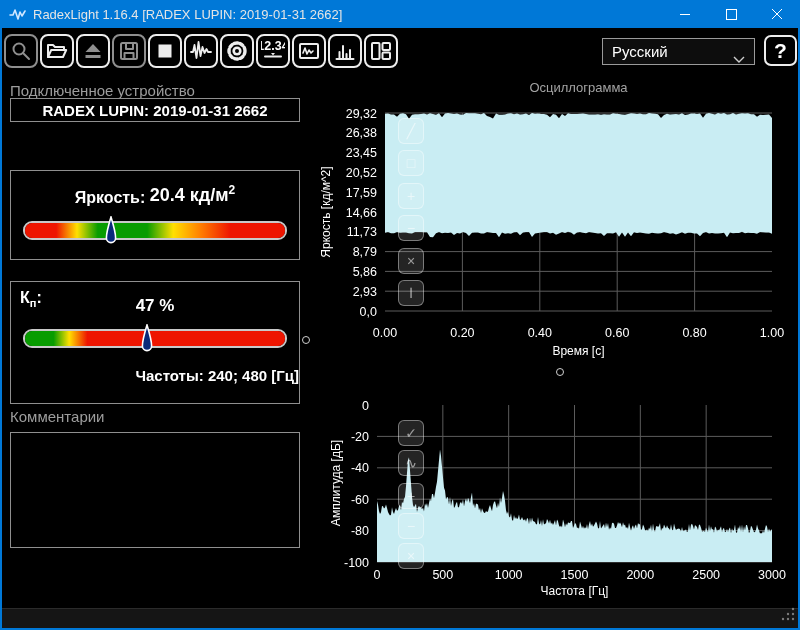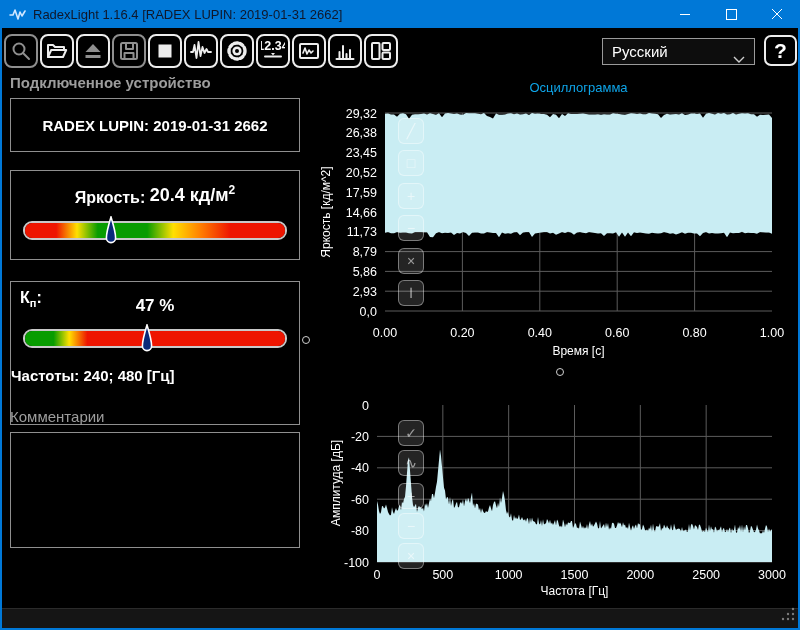--- a/index.html
+++ b/index.html
@@ -6,21 +6,21 @@
   *{box-sizing:border-box;}
   .window{
     position:relative;width:800px;height:630px;background:#000;
     font-family:"Liberation Sans",sans-serif;color:#fff;overflow:hidden;
     border:2px solid #0078d7;border-top:none;
   }
   
   .titlebar{position:absolute;left:-2px;top:0;width:800px;height:28px;background:#0078d7;
     display:flex;align-items:center;}
   .titlebar .appicon{margin-left:9px;display:flex;align-items:center;}
-  .titlebar .title{margin-left:7px;font-size:13px;color:#0f172a;white-space:nowrap;}
+  .titlebar .title{margin-left:7px;font-size:13px;color:#e5e5e5;white-space:nowrap;}
   .winbtns{position:absolute;right:0;top:0;height:28px;display:flex;}
   .winbtn{width:46px;height:28px;display:flex;align-items:center;justify-content:center;background:transparent;border:none;}
   
   .toolbar{position:absolute;left:0;top:28px;width:796px;height:46px;background:#000;display:flex;align-items:center;}
   .tbtn{width:34px;height:34px;margin-left:2px;border:2px solid #ededed;border-radius:8px;background:#000;
     display:flex;align-items:center;justify-content:center;color:#ededed;padding:0;}
   .tbtn.disabled{border-color:#8f8f8f;color:#8f8f8f;}
   .tbtn svg{stroke:currentColor;fill:none;stroke-width:2;stroke-linecap:round;stroke-linejoin:round;}
   .lang{position:absolute;left:600px;top:10px;width:153px;height:27px;background:#0d0d0d;border:1px solid #9a9a9a;
     display:flex;align-items:center;padding-left:9px;font-size:15px;color:#fff;}
@@ -35,26 +35,26 @@
   .val-line{position:absolute;top:12px;width:100%;text-align:center;color:#fff;}
   .val-label{font-size:16px;font-weight:bold;vertical-align:-2px;}
   .val-big{font-size:18px;font-weight:bold;}
   .val-big sup{font-size:12px;}
   .grad-wrap{position:absolute;left:12px;right:12px;height:19px;border:2px solid #c9c9c9;border-radius:9px;overflow:visible;}
   .grad-bar{width:100%;height:100%;border-radius:7px;}
   .marker{position:absolute;top:-7px;transform:translateX(-50%);}
   .kp-label{position:absolute;left:9px;top:7px;font-size:16px;font-weight:bold;}
   .kp-label sub{font-size:11px;}
   .kp-value{position:absolute;top:14px;width:100%;text-align:center;font-size:17px;font-weight:bold;}
-  .freq-line{position:absolute;top:85px;width:100%;text-align:left;font-size:15px;font-weight:bold;}
+  .freq-line{position:absolute;top:85px;width:100%;text-align:right;font-size:15px;font-weight:bold;}
   .comments-box{position:absolute;left:8px;top:432px;width:290px;height:116px;background:#000;
     border:1px solid #8f8f8f;color:#fff;resize:none;font-family:"Liberation Sans",sans-serif;font-size:13px;padding:4px;}
   
   .chart{position:absolute;overflow:visible;}
-  .chart-title{position:absolute;text-align:center;font-size:13px;color:#0ea5e9;}
+  .chart-title{position:absolute;text-align:center;font-size:13px;color:#a3a3a3;}
   .axis-label-x{position:absolute;text-align:center;font-size:12px;color:#fff;}
   .axis-label-y{position:absolute;height:16px;text-align:center;font-size:12px;color:#fff;
     transform:rotate(-90deg);}
   svg text{font-family:"Liberation Sans",sans-serif;fill:#fff;font-size:12.5px;}
   .ghost-btn{position:absolute;left:91px;width:26px;height:26px;border:1px solid rgba(255,255,255,.40);
     border-radius:6px;background:rgba(255,255,255,.14);color:rgba(255,255,255,.55);
     font-size:14px;line-height:24px;text-align:center;padding:0;}
   .splitter-dot{position:absolute;width:8px;height:8px;border:1.5px solid #d0d0d0;border-radius:50%;background:#000;}
   
   .statusbar{position:absolute;left:0;bottom:0;width:796px;height:20px;background:#151515;border-top:1px solid #2b2b2b;}
@@ -168,42 +168,42 @@
     <div class="lang">
       <span>Русский</span>
       <span class="chev">
         <svg width="12" height="7" viewBox="0 0 12 7">
             <polyline points="1,1 6,6 11,1" fill="none" stroke="#cfcfcf" stroke-width="1.4"></polyline>
           </svg></span>
     </div>
     <button class="helpbtn">?</button>
   </div>
 
-  <div class="sec-header" style="top:74px;font-weight:bold;">Подключенное устройство</div>
-  <div class="sec-box" style="top:98px;height:54px;">
+  <div class="sec-header" style="top:82px;">Подключенное устройство</div>
+  <div class="sec-box" style="top:98px;height:24px;">
     <div class="device-name">RADEX LUPIN: 2019-01-31 2662</div>
   </div>
 
   <div class="sec-box" style="top:170px;height:90px;">
     <div class="val-line">
       <span class="val-label">Яркость:</span>
       <span class="val-big"> <span>20.4</span>
       <span>кд/м</span><sup>2</sup></span>
     </div>
     <div class="grad-wrap" style="top:50px;">
       <div class="grad-bar" id="val-grad" style="background: linear-gradient(90deg, rgb(238, 21, 0) 0%, rgb(238, 21, 0) 12%, rgb(255, 224, 0) 20%, rgb(8, 156, 0) 28%, rgb(8, 156, 0) 47%, rgb(255, 224, 0) 57%, rgb(255, 122, 0) 68%, rgb(238, 21, 0) 79%, rgb(238, 21, 0) 100%);"></div>
       <div class="marker" id="val-marker" style="left: 33%;">
         <svg width="14" height="32" viewBox="0 0 14 32">
             <path d="M7,1 C7,1 2.4,16 2.4,22 A4.6,4.6 0 0 0 11.6,22 C11.6,16 7,1 7,1 Z" fill="#0a2a7a" stroke="#fff" stroke-width="1.6"></path>
           </svg>
       </div>
     </div>
   </div>
 
-  <div class="sec-box" style="top:281px;height:144px;">
+  <div class="sec-box" style="top:281px;height:123px;">
     <div class="kp-label"><span>К</span><sub>п</sub><span>:</span></div>
     <div class="kp-value">47 %</div>
     <div class="grad-wrap" style="top:47px;">
       <div class="grad-bar" id="puls-grad" style="background: linear-gradient(90deg, rgb(8, 156, 0) 0%, rgb(8, 156, 0) 11%, rgb(255, 224, 0) 17%, rgb(238, 21, 0) 24%, rgb(238, 21, 0) 100%);"></div>
       <div class="marker" id="puls-marker" style="left: 47%;">
         <svg width="14" height="32" viewBox="0 0 14 32">
             <path d="M7,1 C7,1 2.4,16 2.4,22 A4.6,4.6 0 0 0 11.6,22 C11.6,16 7,1 7,1 Z" fill="#0a2a7a" stroke="#fff" stroke-width="1.6"></path>
           </svg>
       </div>
     </div>

